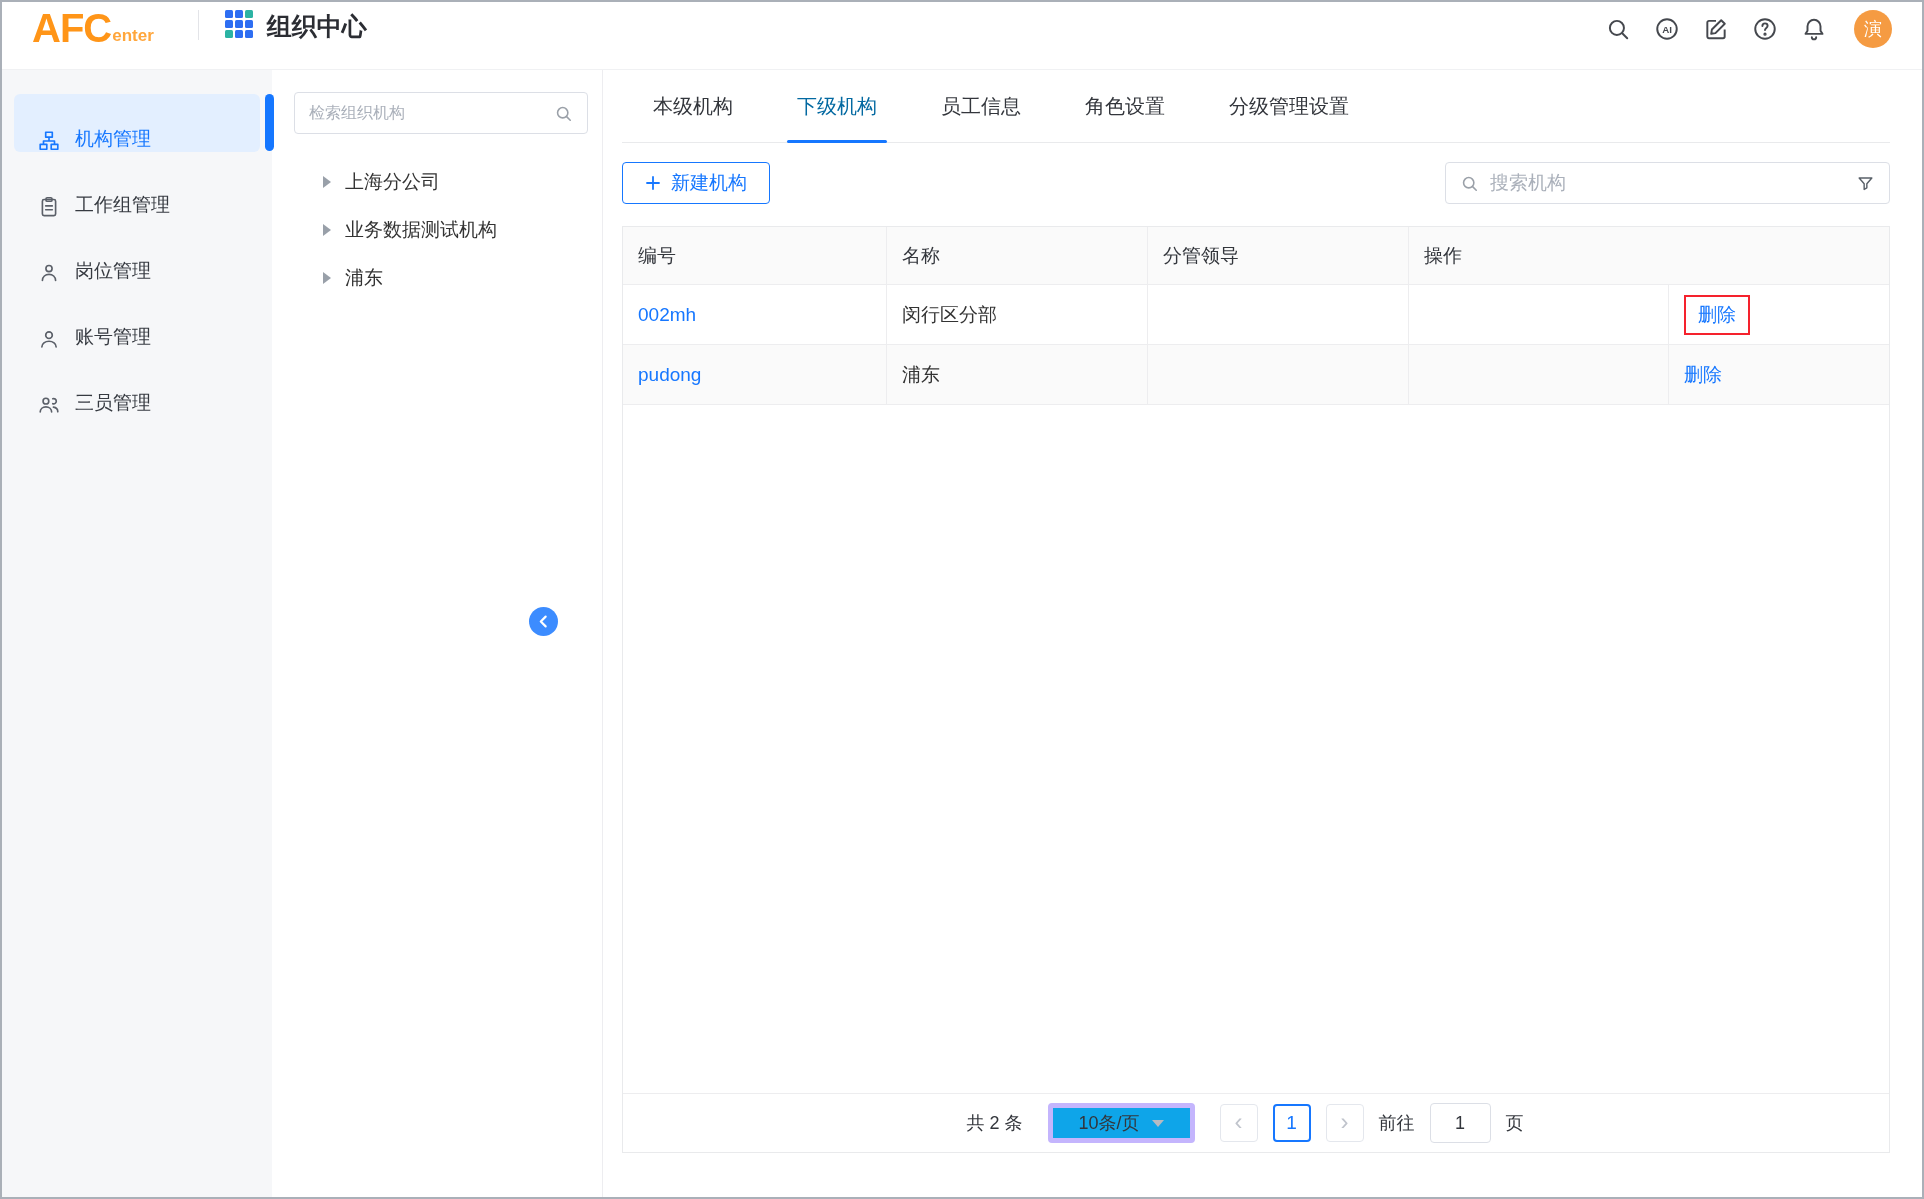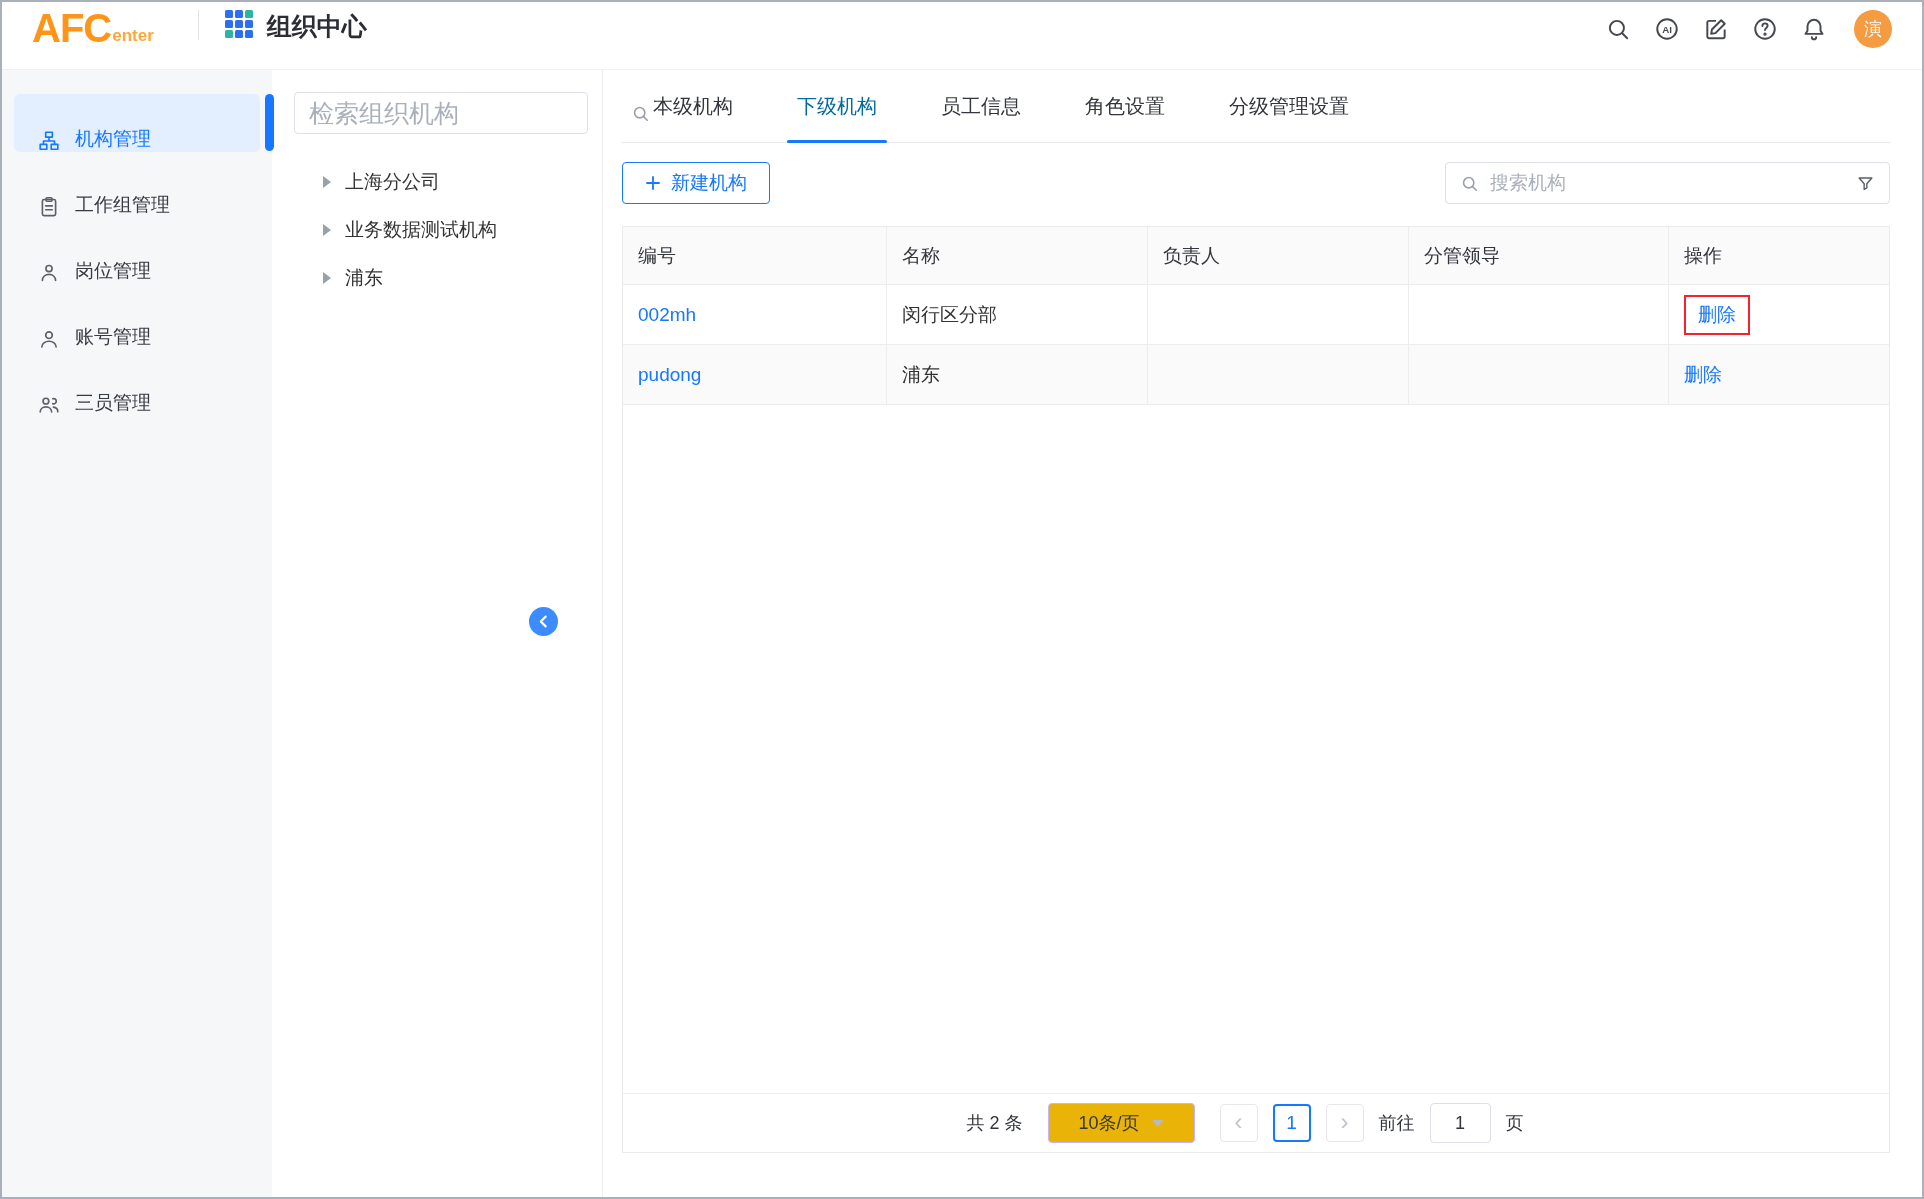--- a/index.html
+++ b/index.html
@@ -50,21 +50,21 @@
     position:absolute; left:263px; top:92px; width:9px; height:57px;
     background:#1677ff; border-radius:5px; z-index:5;
   }
 
   
   .tree-panel { width:331px; flex-shrink:0; background:#fff; border-right:1px solid #ededf0; position:relative; }
   .tree-search {
     margin:22px 14px 0 22px; height:42px; border:1px solid #dcdfe6; border-radius:4px;
     display:flex; align-items:center; padding:0 14px; background:#fff;
   }
-  .tree-search input { border:none; outline:none; flex:1; font-size:25px; color:#a21caf; background:transparent; }
+  .tree-search input { border:none; outline:none; flex:1; font-size:16px; color:#a21caf; background:transparent; }
   .tree-search input::placeholder { color:#aab0ba; }
   .tree-search svg { width:19px; height:19px; color:#9aa0a8; flex-shrink:0; cursor:pointer; }
   .tree-nodes { padding-top:24px; }
   .tree-node { height:48px; display:flex; align-items:center; padding-left:51px; gap:14px; cursor:pointer; font-size:19px; color:#333; }
   .caret { width:0; height:0; border-top:6px solid transparent; border-bottom:6px solid transparent; border-left:8px solid #99a0a9; cursor:pointer; }
   .collapse-btn {
     position:absolute; left:257px; top:537px; width:29px; height:29px; border-radius:50%;
     background:#3c8cff; border:none; color:#fff; cursor:pointer; z-index:6;
     display:flex; align-items:center; justify-content:center;
   }
@@ -105,21 +105,21 @@
   .link { color:#1677ff; text-decoration:none; cursor:pointer; }
   .danger-box { border:2px solid #f5222d; padding:5px 12px; display:inline-flex; align-items:center; }
   .table-spacer { flex:1; }
 
   
   .pagination {
     height:59px; border-top:1px solid #ededef; display:flex; align-items:center;
     justify-content:center; gap:15px; padding-right:22px; font-size:18px; color:#33363c;
   }
   .page-size {
-    height:40px; min-width:147px; border:1px solid #c4b5fd; border-radius:4px; background:#eab308;
+    height:40px; min-width:147px; border:5px solid #c4b5fd; border-radius:4px; background:#0ea5e9;
     display:flex; align-items:center; justify-content:center; gap:12px; padding:4px 12px;
     cursor:pointer; color:#33363c; margin:0 10px;
   }
   .page-size .down { width:0; height:0; border-left:6px solid transparent; border-right:6px solid transparent; border-top:7px solid #b6bac2; }
   .pg-btn {
     width:38px; height:38px; border:1px solid #e4e7ed; border-radius:4px; background:#fff;
     display:flex; align-items:center; justify-content:center; cursor:pointer;
     color:#c0c4cc; font-size:24px; line-height:1; padding-bottom:3px;
   }
   .pg-current {
@@ -281,21 +281,20 @@
           <svg class="funnel" viewBox="0 0 24 24" fill="none" stroke="currentColor" stroke-width="1.8" stroke-linejoin="round">
             <path d="M4 5h16l-6.3 7.2v5.3l-3.4 2v-7.3z"></path>
           </svg>
         </div>
       </div>
 
       <div class="table-card">
         <div class="trow thead">
           <div>编号</div>
           <div>名称</div>
-          <div>负责人</div>
           <div>分管领导</div>
           <div>操作</div>
         </div>
 
         <div class="trow tbody-row">
           <div>
               <a class="link">002mh</a>
             </div>
           <div>闵行区分部</div>
           <div></div>

